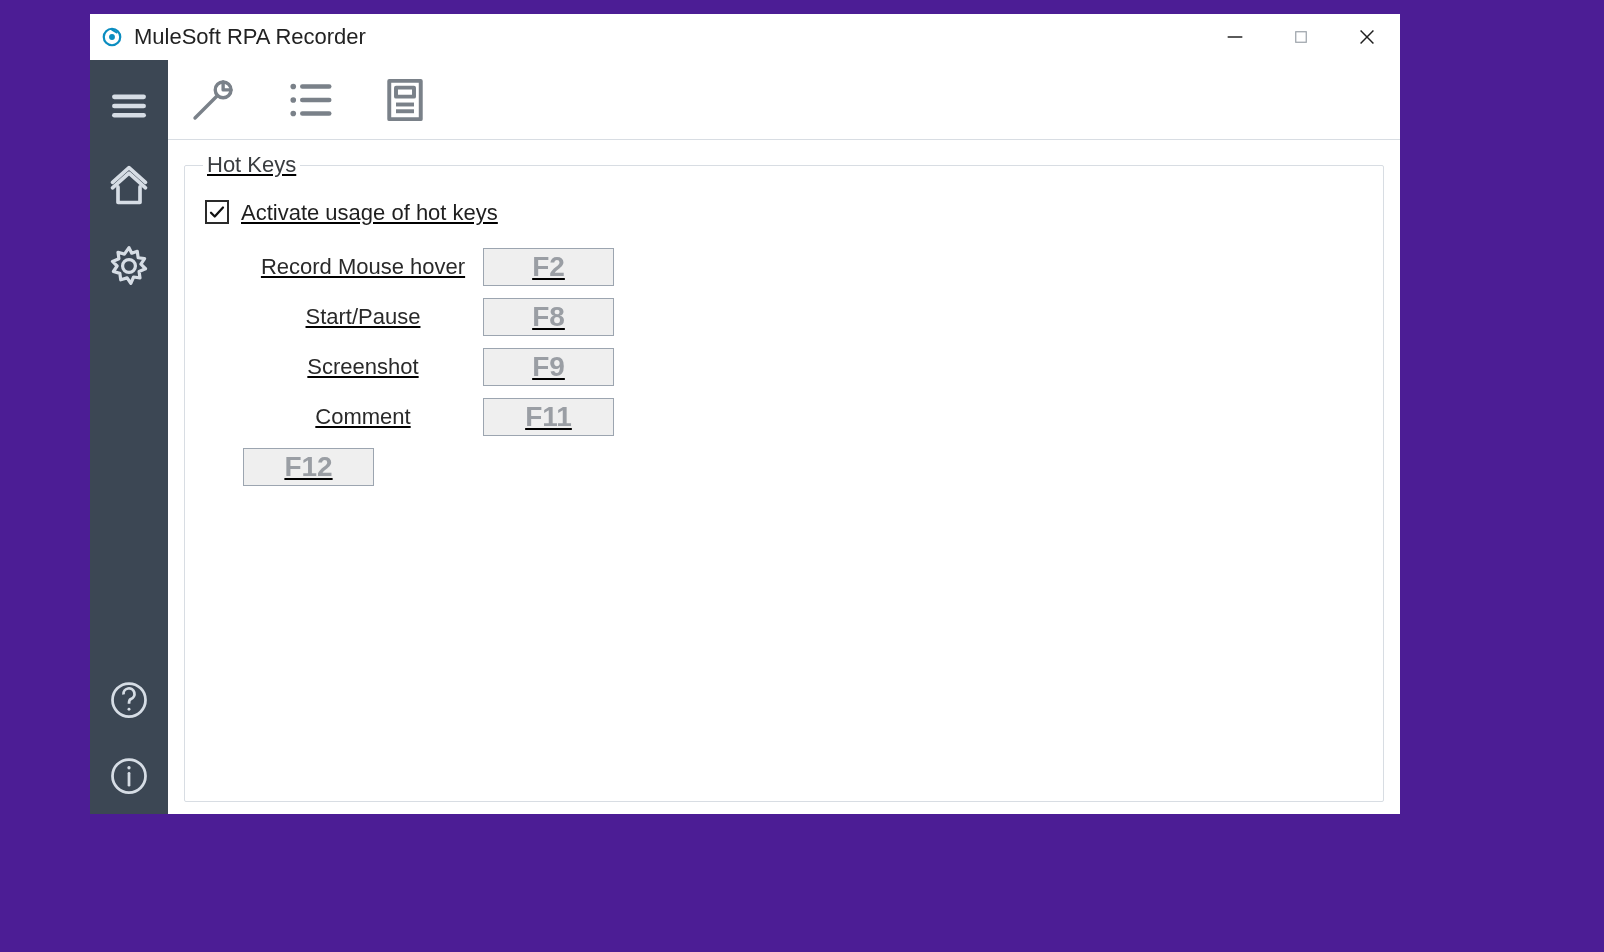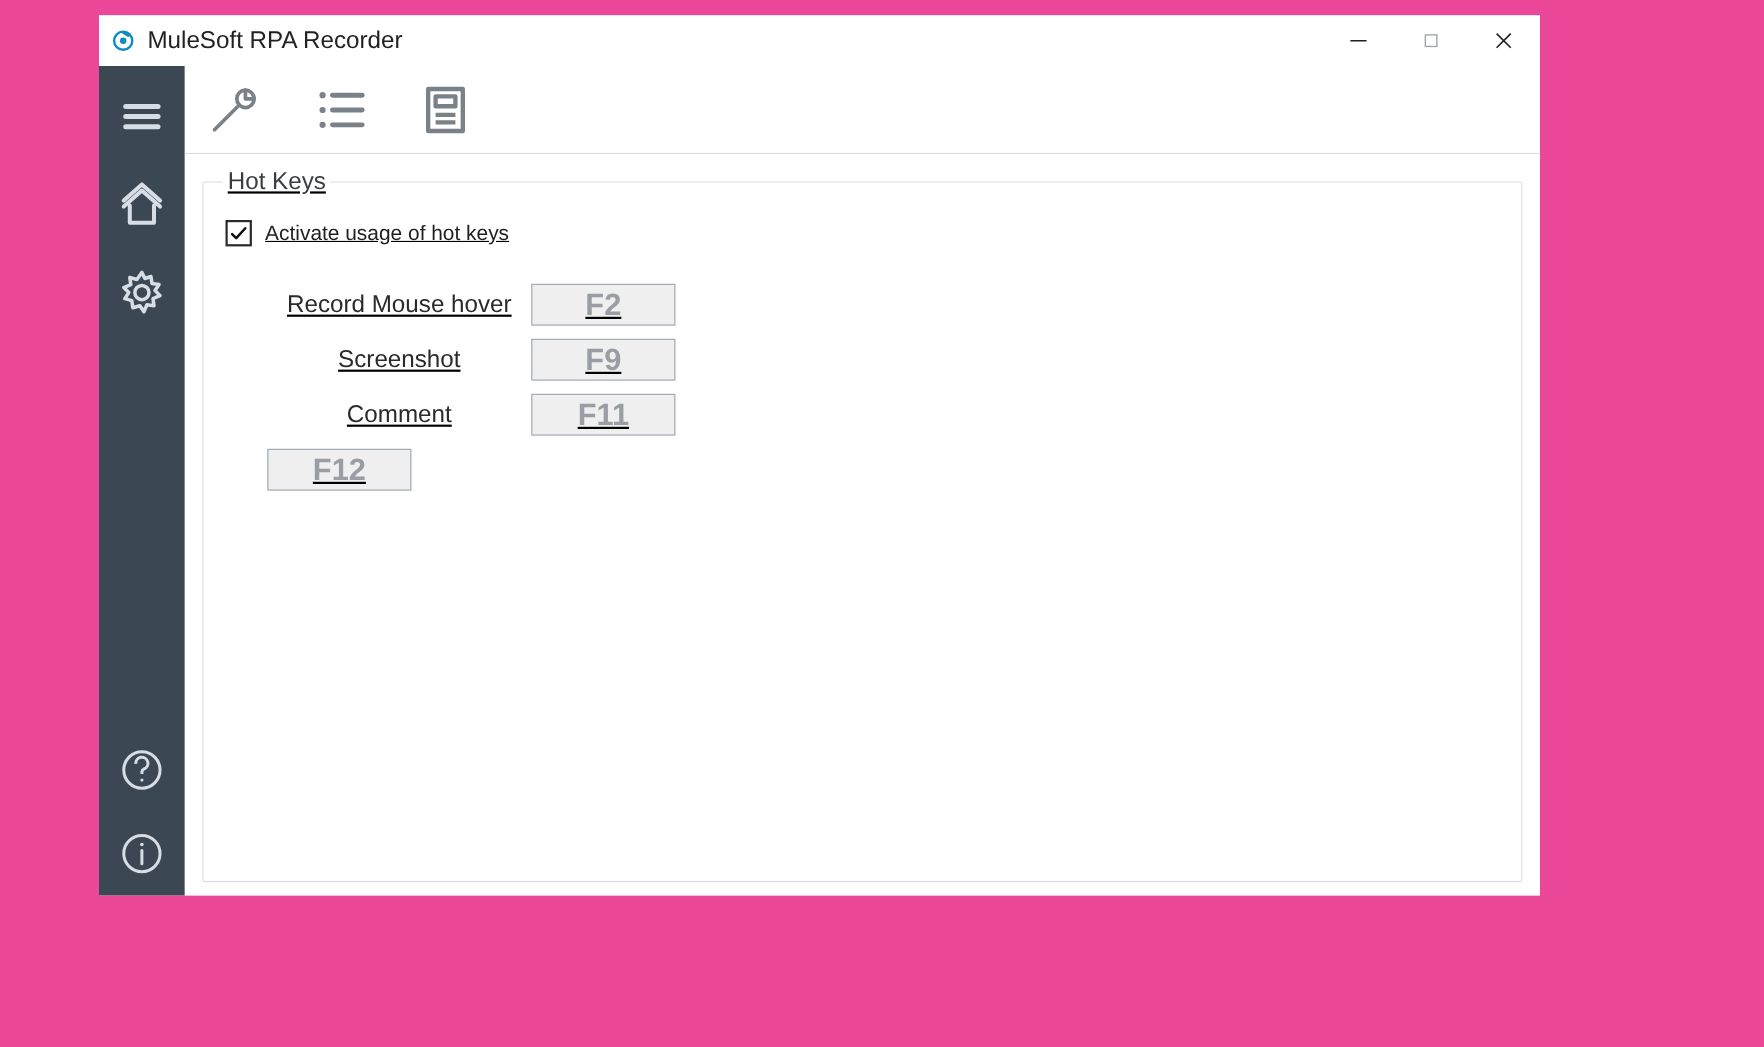--- a/index.html
+++ b/index.html
@@ -9,21 +9,21 @@
     background: #000;
     font-family: "Segoe UI", Tahoma, sans-serif;
     -webkit-font-smoothing: antialiased;
   }
   * { box-sizing: border-box; }
 
   .stage {
     width: 1604px;
     height: 952px;
     position: relative;
-    background: #ec4899;
+    background: #4c1d95;
   }
 
   .window {
     position: absolute;
     left: 90px;
     top: 14px;
     width: 1310px;
     height: 800px;
     background: #fff;
     display: flex;
@@ -140,24 +140,24 @@
   }
   fieldset.group legend {
     font-size: 22px;
     color: #3a3d40;
     padding: 0 4px;
     margin-left: -2px;
   }
 
   .check-row {
     display: flex;
-    align-items: flex-end;
+    align-items: flex-start;
     gap: 12px;
-    margin-bottom: 32px;
-    font-size: 19px;
+    margin-bottom: 20px;
+    font-size: 22px;
     color: #1f1f1f;
   }
   .checkbox {
     width: 24px;
     height: 24px;
     border: 2px solid #2a2a2a;
     display: flex;
     align-items: center;
     justify-content: center;
     background: #fff;
@@ -318,20 +318,24 @@
                   </svg>
               </div>
               <span>Activate usage of hot keys</span>
             </div>
 
             <div class="hk-row">
               <span class="hk-label">Record Mouse hover</span>
               <div class="hk-key">F2</div>
             </div>
             <div class="hk-row">
+              <span class="hk-label">Start/Pause</span>
+              <div class="hk-key">F8</div>
+            </div>
+            <div class="hk-row">
               <span class="hk-label">Screenshot</span>
               <div class="hk-key">F9</div>
             </div>
             <div class="hk-row">
               <span class="hk-label">Comment</span>
               <div class="hk-key">F11</div>
             </div>
             <div class="hk-row">
               <div class="hk-key">F12</div>
             </div>

